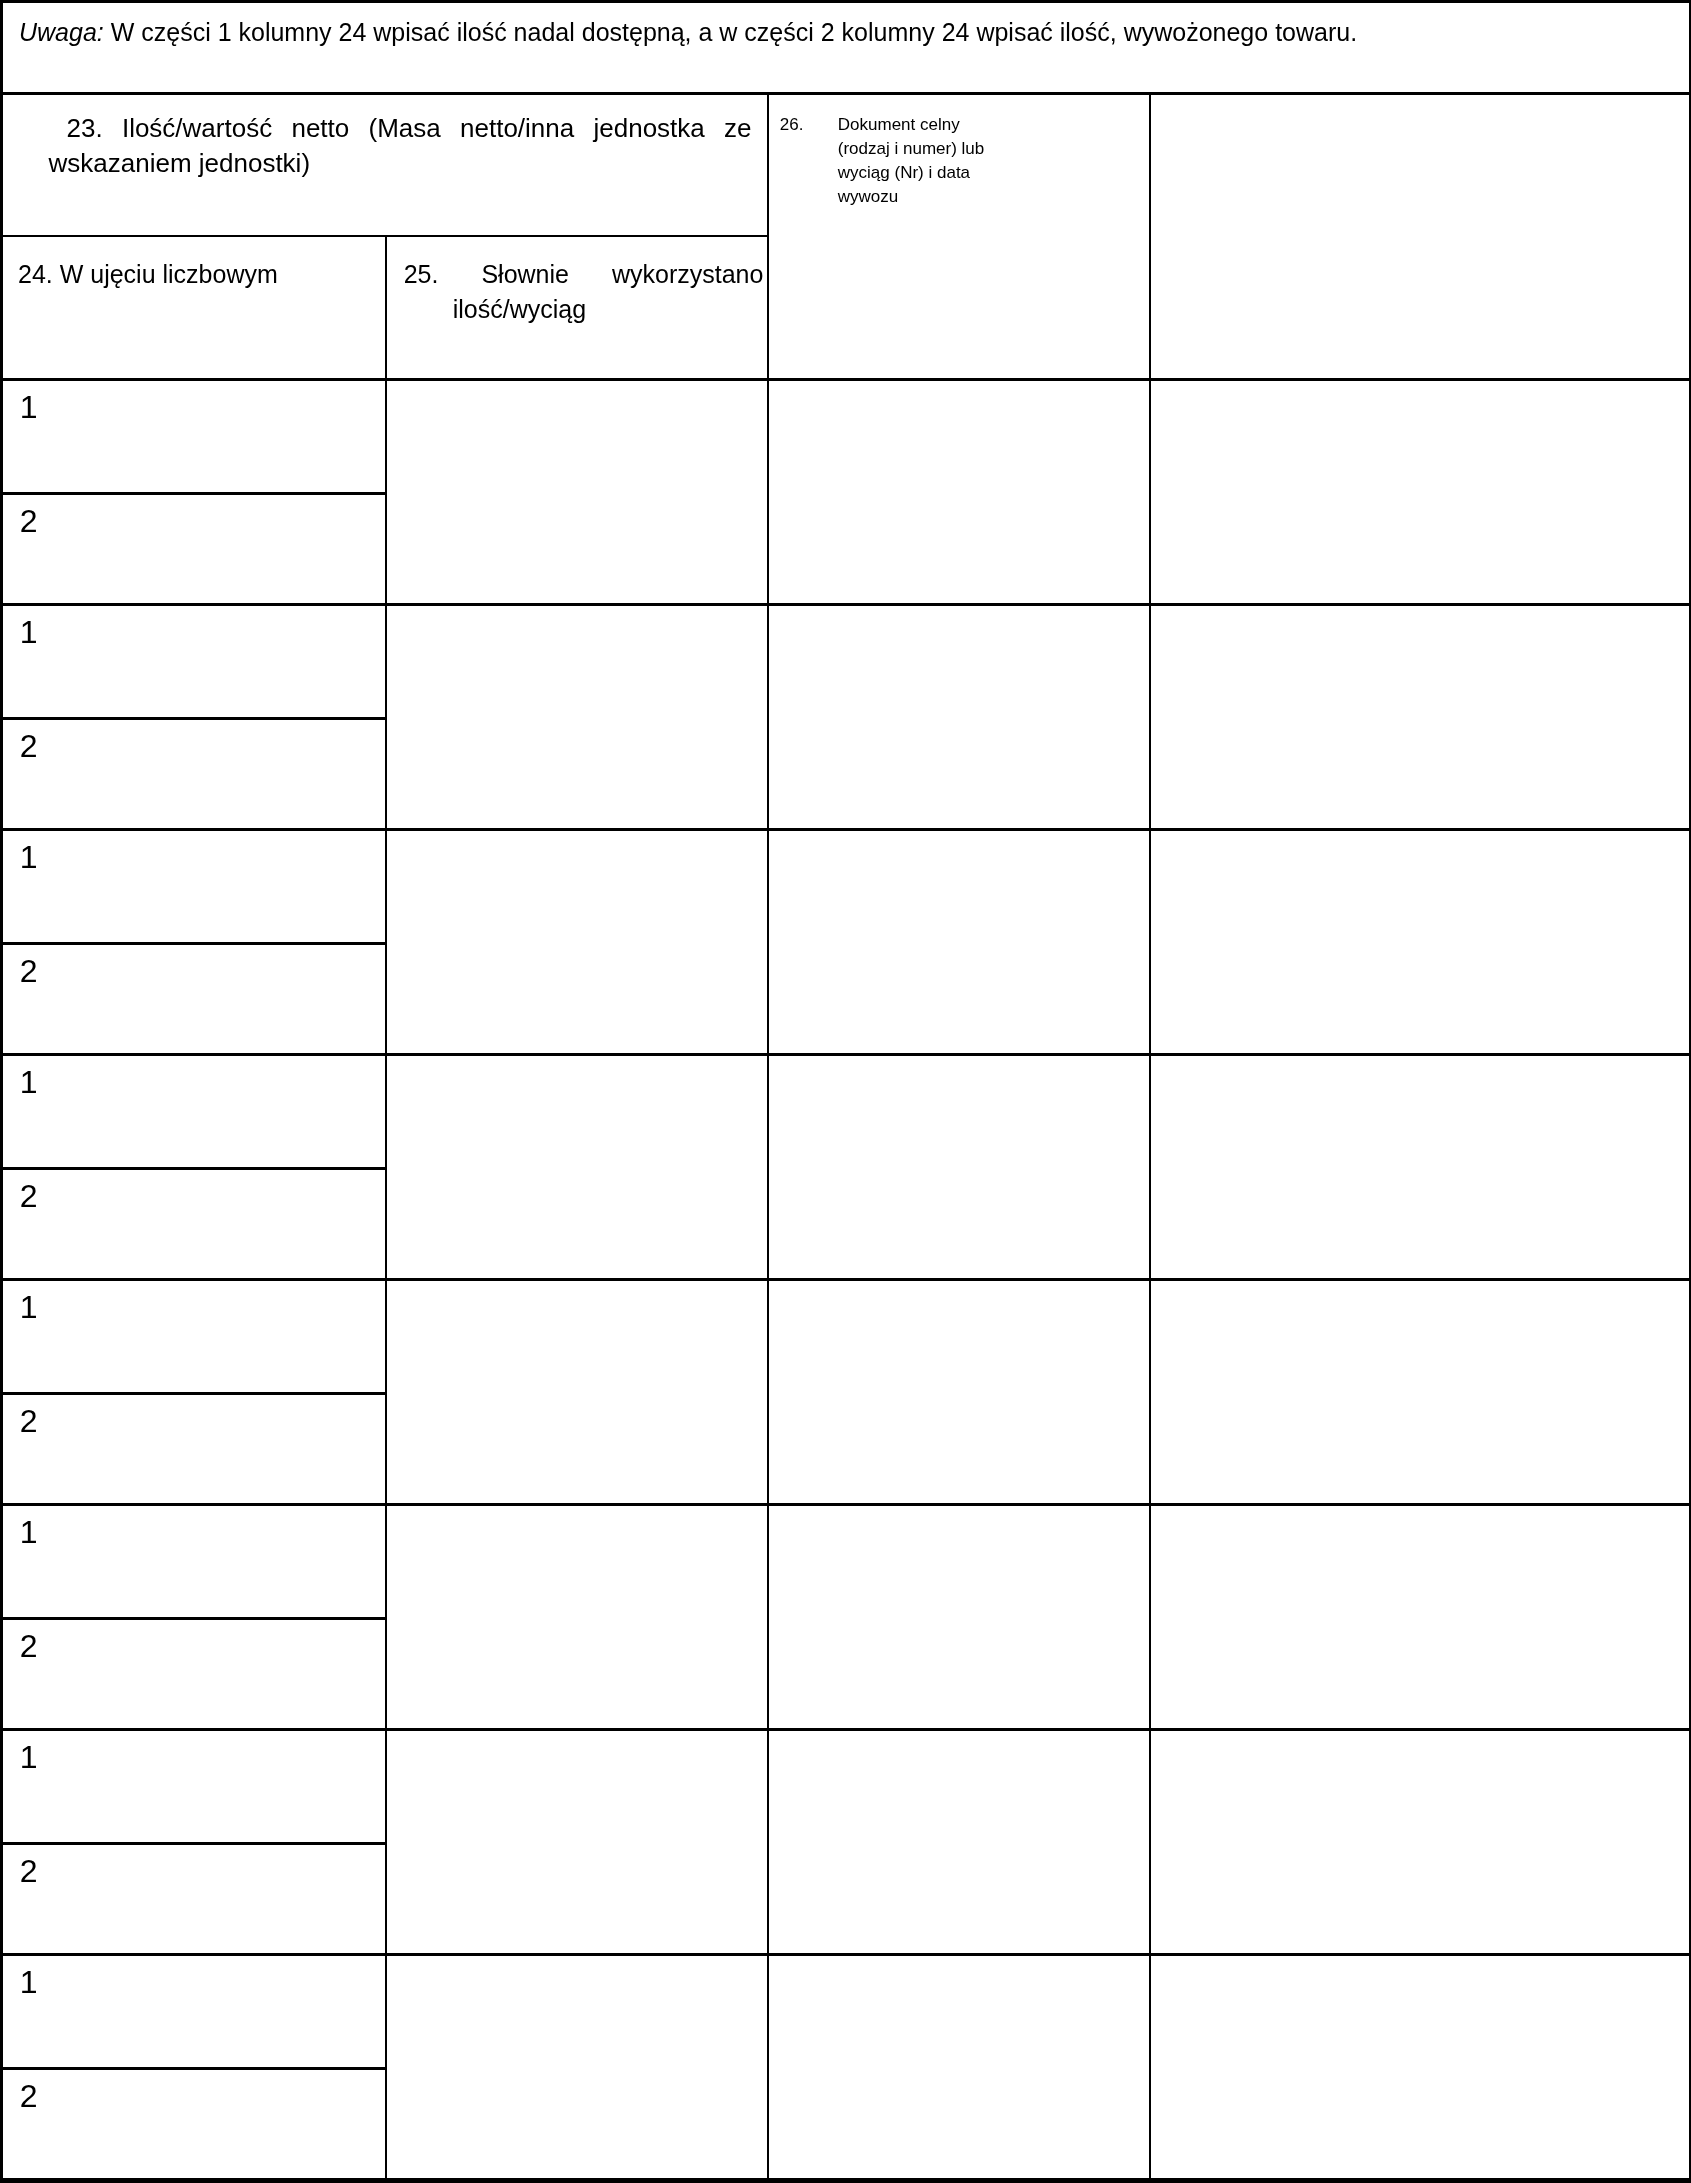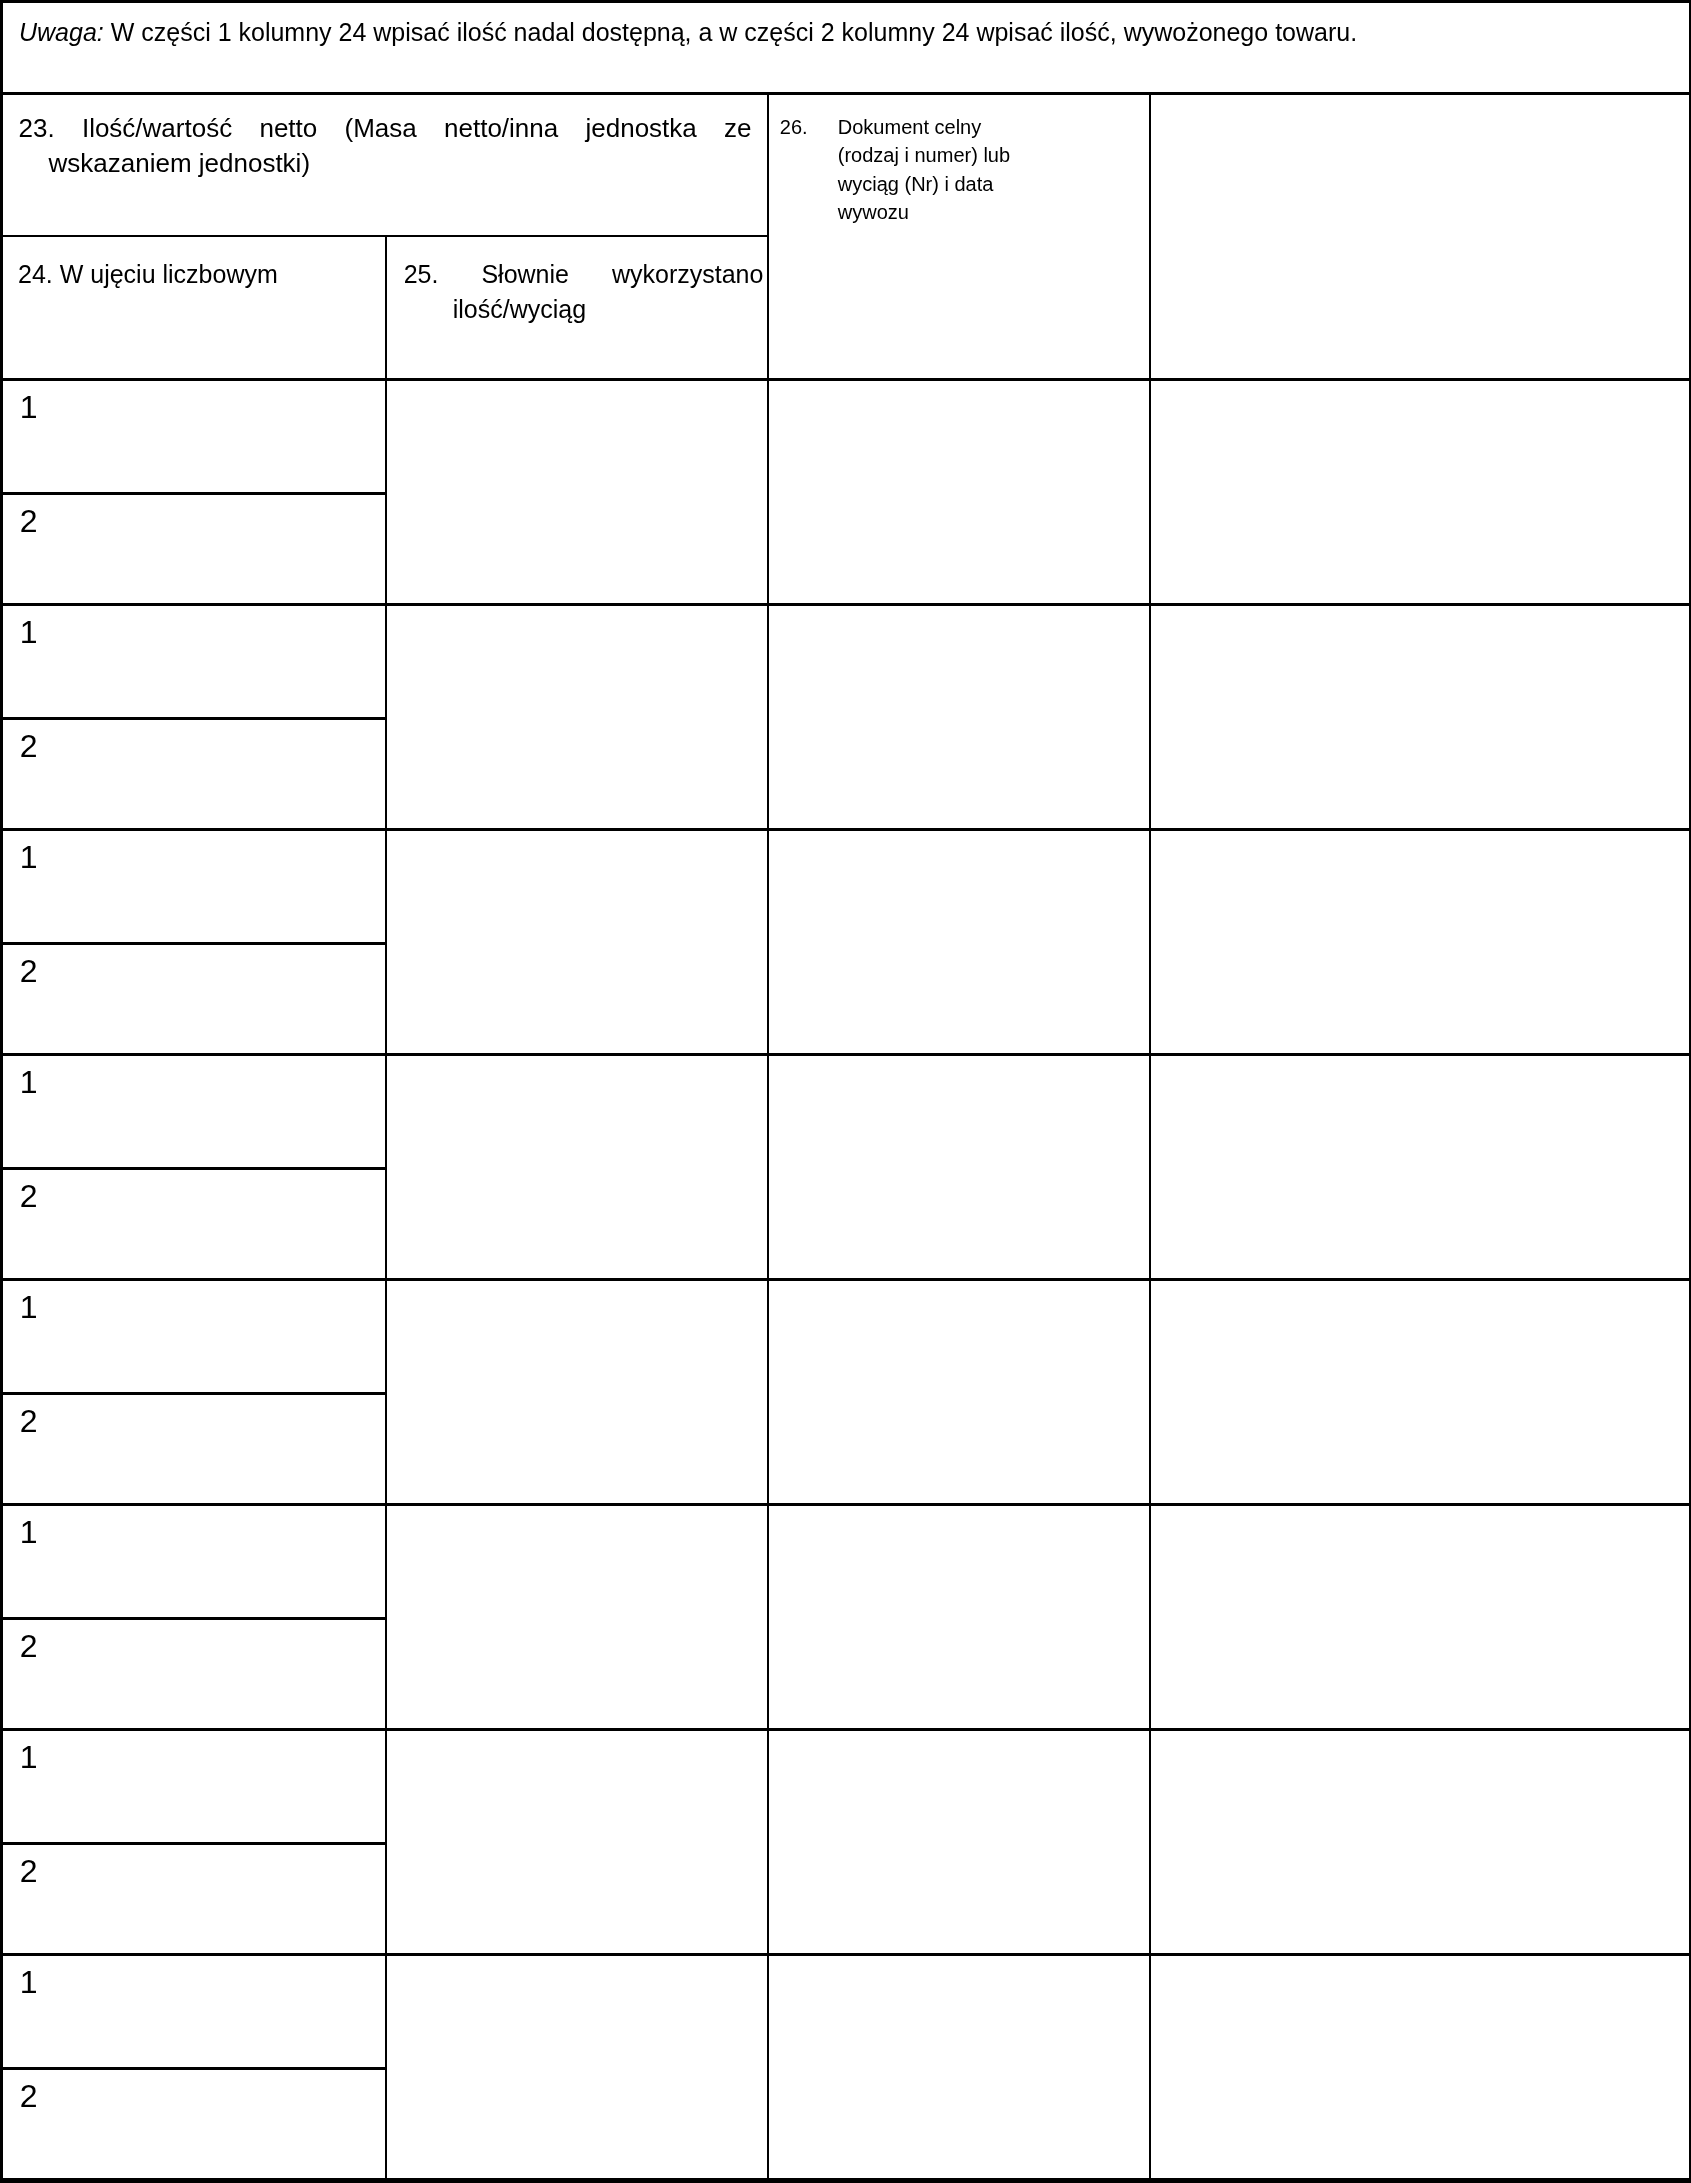--- a/index.html
+++ b/index.html
@@ -58,20 +58,21 @@
     flex: none;
     height: 142px;
     border-bottom: 2.4px solid #000;
     padding: 15.5px 15.5px 0 15.5px;
     font-size: 26px;
     line-height: 1.38;
   }
   .hdr-23 .jline {
     text-align: justify;
     text-align-last: justify;
+    margin-left: 48px;
   }
   .hdr-23 .iline { margin-left: 30px; }
   .hdr-sub { flex: 1; display: flex; }
   .hdr-24 {
     flex: none;
     width: 384px;
     border-right: 2.4px solid #000;
     padding: 20.3px 7.2px 0 15px;
     font-size: 25px;
     line-height: 1.38;
@@ -83,21 +84,21 @@
     line-height: 1.38;
   }
   .hdr-25 .jline { text-align: justify; text-align-last: justify; }
   .hdr-25 .iline { margin-left: 49px; }
 
   .hdr-26 {
     flex: none;
     width: 382px;
     border-right: 2.4px solid #000;
     padding: 18px 8.4px 0 10.8px;
-    font-size: 20px;
+    font-size: 17px;
     line-height: 1.42;
     display: flex;
     align-items: flex-start;
   }
   .hdr-26 .num { flex: none; width: 58px; }
   .hdr-27 {
     flex: 1;
     padding: 18px 4.8px 0 20px;
     font-size: 25px;
     line-height: 1.42;

